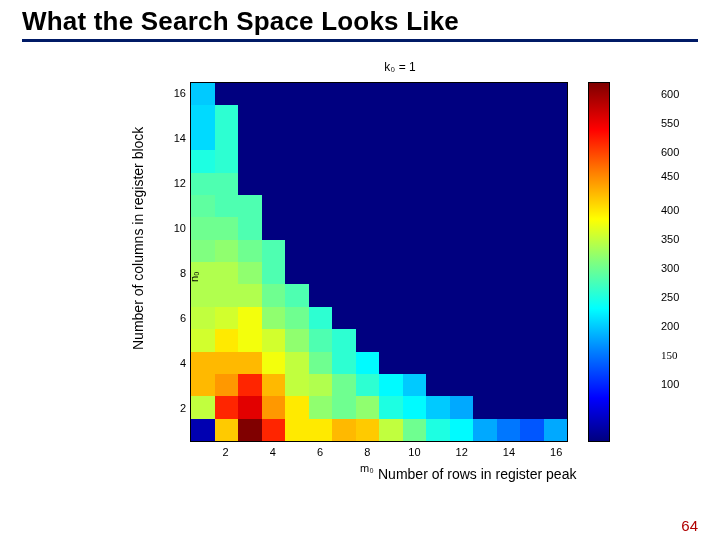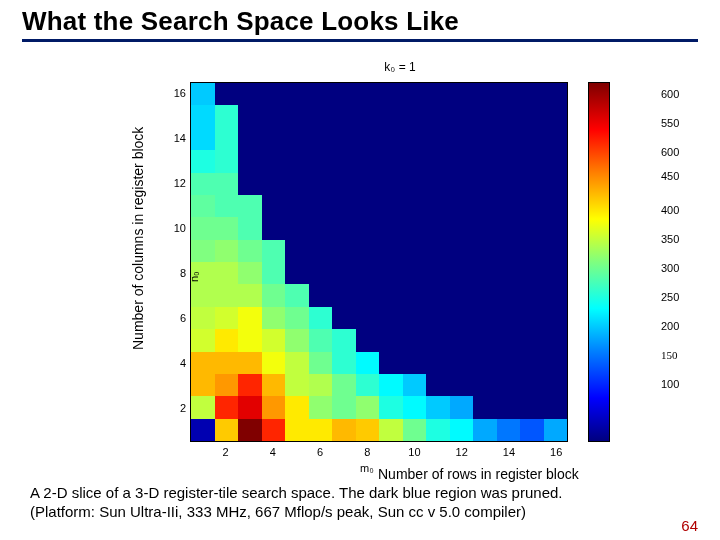--- a/index.html
+++ b/index.html
@@ -333,21 +333,17 @@
         <div class="ctick" style="top: 201.806px;">300</div>
         <div class="ctick" style="top: 172.774px;">350</div>
         <div class="ctick" style="top: 143.742px;">400</div>
         <div class="ctick" style="top: 110px;">450</div>
         <div class="ctick" style="top: 85.6774px;">600</div>
         <div class="ctick" style="top: 56.6452px;">550</div>
         <div class="ctick" style="top: 27.6129px;">600</div>
       </div>
   </div>
 
-  <div class="xlabel-outer">Number of rows in register block</div>
-
-  <div class="caption">
-    <div>A 2-D slice of a 3-D register-tile search space. The dark blue region was pruned.</div>
-    <div>(Platform: Sun Ultra-IIi, 333 MHz, 667 Mflop/s peak, Sun cc v 5.0 compiler)</div>
-  </div>
+  <div class="xlabel-outer">Number of rows in register peak</div>
+
 
   <div class="page-num">64</div>
 </div>
 
 </body></html>

